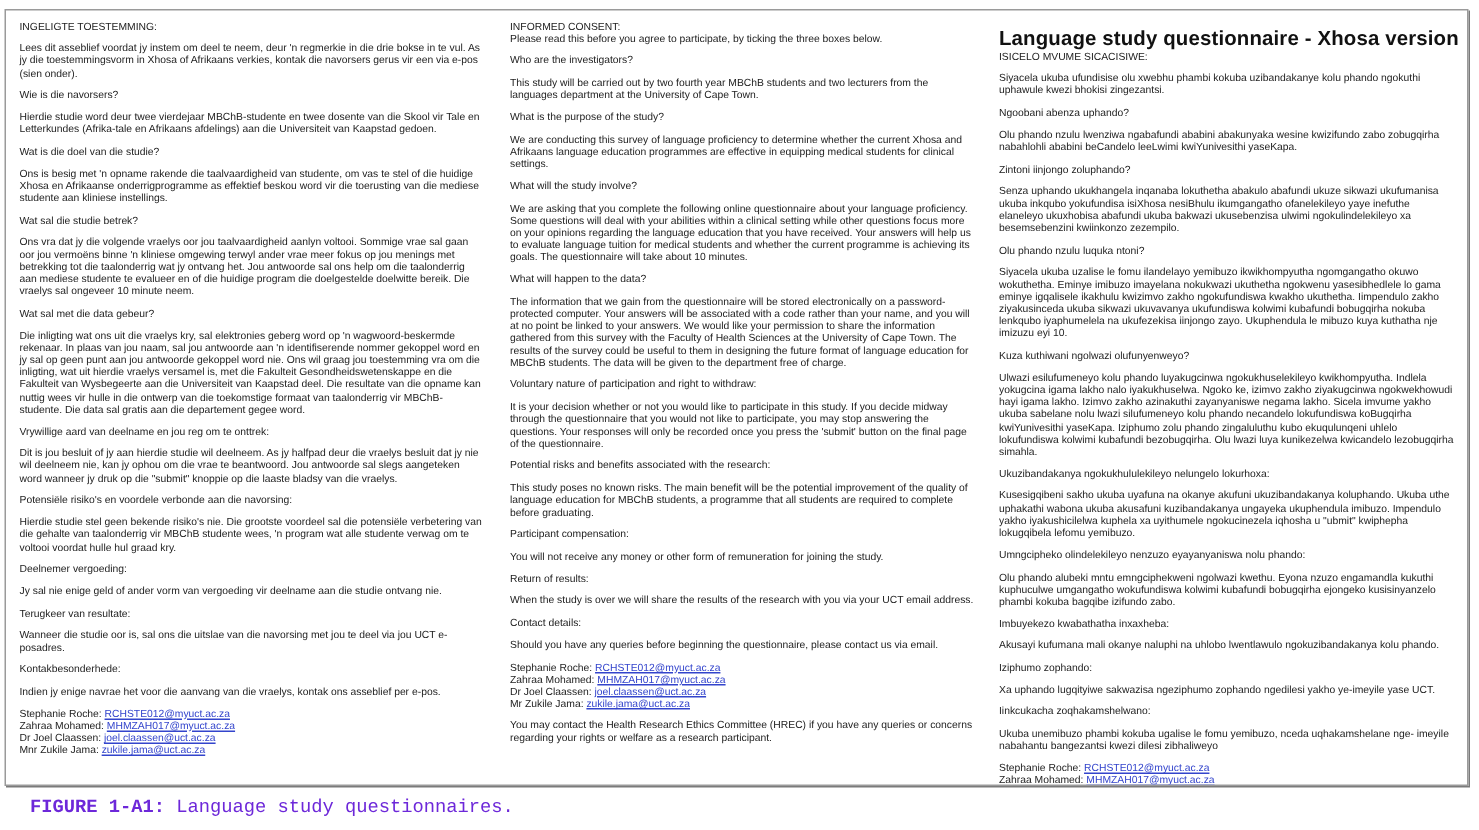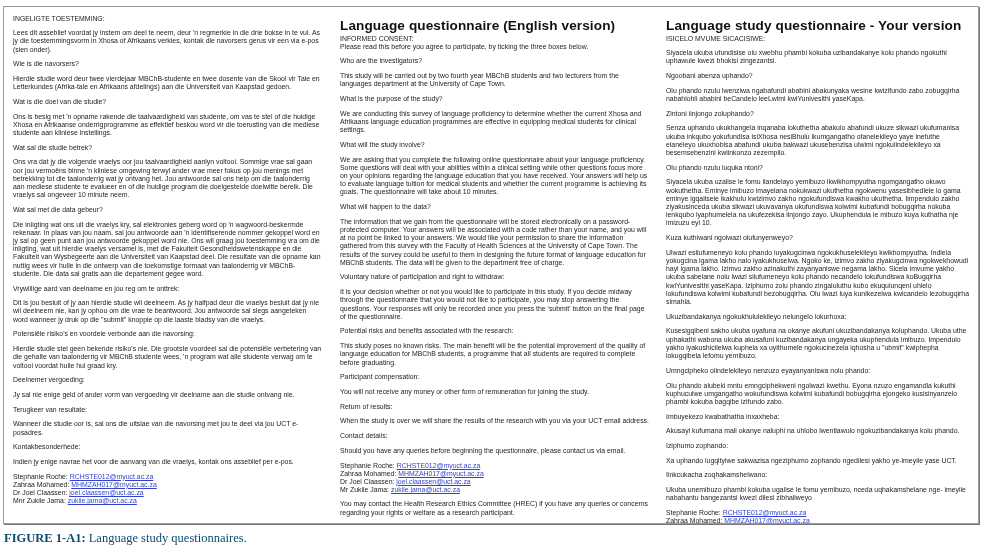--- a/index.html
+++ b/index.html
@@ -7,21 +7,21 @@
   .frame { position: absolute; left: 3px; top: 6px; width: 974px; height: 516px; border: 1px solid #9a9a9a; box-shadow: 1px 1px 0 #7a7a7a; background: #fff; }
   .col { position: absolute; top: 0; height: 516px; box-sizing: border-box; padding: 8px 8px 0 9px; overflow: hidden; }
   .col-1 { left: 0; width: 326px; }
   .col-2 { left: 327px; width: 326px; }
   .col-3 { left: 652px; width: 322px; padding-left: 10px; }
   h1 { font-size: 13.6px; font-weight: bold; margin: 3px 0 2px 0; letter-spacing: 0.1px; color: #111; white-space: nowrap; }
   .sub { font-size: 6.9px; line-height: 8.2px; margin: 0 0 6px 0; color: #222; }
   p { font-size: 6.9px; line-height: 8.2px; margin: 0 0 6.5px 0; color: #222; }
   .contacts { font-size: 6.9px; line-height: 8.2px; margin: 0 0 6px 0; color: #222; }
   .contacts a { color: #3344cc; text-decoration: underline; }
-  .caption { position: absolute; left: 4px; top: 531px; font-size: 12.5px; color: #0c4a6e; font-family: Liberation Serif, serif; }
+  .caption { position: absolute; left: 20px; top: 531px; font-size: 12.5px; color: #6d28d9; font-family: Liberation Mono, monospace; }
   .caption b { font-weight: bold; }
 </style>
 </head>
 <body>
 
 <div class="frame">
   <div class="col col-1">
     <div class="sub">INGELIGTE TOESTEMMING:</div>
     <div class="body">
         <p>Lees dit asseblief voordat jy instem om deel te neem, deur 'n regmerkie in die drie bokse in te vul. As jy die toestemmingsvorm in Xhosa of Afrikaans verkies, kontak die navorsers gerus vir een via e-pos (sien onder).</p>
@@ -47,21 +47,20 @@
     <div class="contacts">
         <div><span>Stephanie Roche: </span><a>RCHSTE012@myuct.ac.za</a></div>
         <div><span>Zahraa Mohamed: </span><a>MHMZAH017@myuct.ac.za</a></div>
         <div><span>Dr Joel Claassen: </span><a>joel.claassen@uct.ac.za</a></div>
         <div><span>Mnr Zukile Jama: </span><a>zukile.jama@uct.ac.za</a></div>
       </div>
     <div class="after"></div>
   </div>
 
   <div class="col col-2">
-    <h1>Language questionnaire (English version)</h1>
     <div class="sub" style="margin-bottom:0">INFORMED CONSENT:</div>
     <div class="sub">Please read this before you agree to participate, by ticking the three boxes below.</div>
     <div class="body">
         <p>Who are the investigators?</p>
         <p>This study will be carried out by two fourth year MBChB students and two lecturers from the languages department at the University of Cape Town.</p>
         <p>What is the purpose of the study?</p>
         <p>We are conducting this survey of language proficiency to determine whether the current Xhosa and Afrikaans language education programmes are effective in equipping medical students for clinical settings.</p>
         <p>What will the study involve?</p>
         <p>We are asking that you complete the following online questionnaire about your language proficiency. Some questions will deal with your abilities within a clinical setting while other questions focus more on your opinions regarding the language education that you have received. Your answers will help us to evaluate language tuition for medical students and whether the current programme is achieving its goals. The questionnaire will take about 10 minutes.</p>
         <p>What will happen to the data?</p>
@@ -82,21 +81,21 @@
         <div><span>Zahraa Mohamed: </span><a>MHMZAH017@myuct.ac.za</a></div>
         <div><span>Dr Joel Claassen: </span><a>joel.claassen@uct.ac.za</a></div>
         <div><span>Mr Zukile Jama: </span><a>zukile.jama@uct.ac.za</a></div>
       </div>
     <div class="after">
         <p>You may contact the Health Research Ethics Committee (HREC) if you have any queries or concerns regarding your rights or welfare as a research participant.</p>
       </div>
   </div>
 
   <div class="col col-3">
-    <h1>Language study questionnaire - Your version</h1>
+    <h1>Language study questionnaire - Xhosa version</h1>
     <div class="sub">ISICELO MVUME SICACISIWE:</div>
     <div class="body">
         <p>Siyacela ukuba ufundisise olu xwebhu phambi kokuba uzibandakanye kolu phando ngokuthi uphawule kwezi bhokisi zingezantsi.</p>
         <p>Ngoobani abenza uphando?</p>
         <p>Olu phando nzulu lwenziwa ngabafundi ababini abakunyaka wesine kwizifundo zabo zobugqirha nabahlohli ababini beCandelo leeLwimi kwiYunivesithi yaseKapa.</p>
         <p>Zintoni iinjongo zoluphando?</p>
         <p>Senza uphando ukukhangela inqanaba lokuthetha abakulo abafundi ukuze sikwazi ukufumanisa ukuba inkqubo yokufundisa isiXhosa nesiBhulu ikumgangatho ofanelekileyo yaye inefuthe elaneleyo ukuxhobisa abafundi ukuba bakwazi ukusebenzisa ulwimi ngokulindelekileyo xa besemsebenzini kwiinkonzo zezempilo.</p>
         <p>Olu phando nzulu luquka ntoni?</p>
         <p>Siyacela ukuba uzalise le fomu ilandelayo yemibuzo ikwikhompyutha ngomgangatho okuwo wokuthetha. Eminye imibuzo imayelana nokukwazi ukuthetha ngokwenu yasesibhedlele lo gama eminye igqalisele ikakhulu kwizimvo zakho ngokufundiswa kwakho ukuthetha. Iimpendulo zakho ziyakusinceda ukuba sikwazi ukuvavanya ukufundiswa kolwimi kubafundi bobugqirha nokuba lenkqubo iyaphumelela na ukufezekisa iinjongo zayo. Ukuphendula le mibuzo kuya kuthatha nje imizuzu eyi 10.</p>
         <p>Kuza kuthiwani ngolwazi olufunyenweyo?</p>

